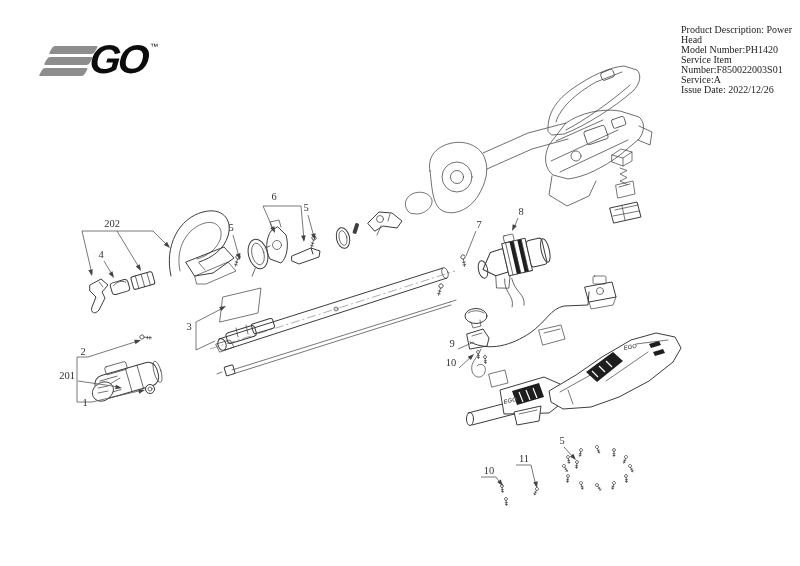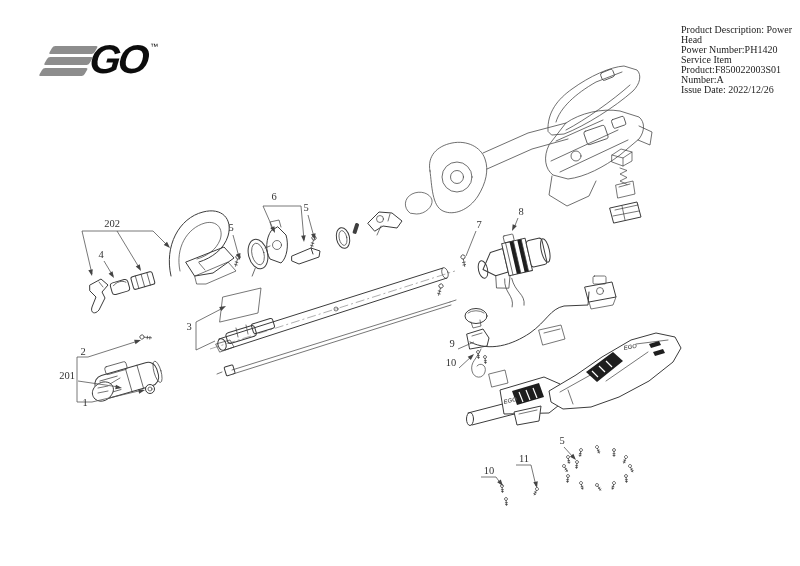--- a/index.html
+++ b/index.html
@@ -41,23 +41,23 @@
 <div class="logo">
   <div class="ebar b1"></div>
   <div class="ebar b2"></div>
   <div class="ebar b3"></div>
   <div class="go">GO</div>
   <div class="tm">™</div>
 </div>
 
 <div class="info">
   <div>Product Description: Power Head</div>
-  <div>Power Number:PH1420</div>
-  <div>Service Item Product:F850022003S01</div>
-  <div>Number:A</div>
+  <div>Model Number:PH1420</div>
+  <div>Service Item Number:F850022003S01</div>
+  <div>Service:A</div>
   <div>Issue Date: 2022/12/26</div>
 </div>
 
 <svg width="800" height="566" viewBox="0 0 800 566">
   <defs>
     <g id="scr">
       <circle cx="0" cy="0" r="2.1" fill="#fff" stroke="#3c3c3c" stroke-width="0.8"></circle>
       <path class="ln th" d="M1.4,1.4 L6.8,6.8 M2.8,4.8 l1.9,-1.9 M4.6,6.6 l1.9,-1.9"></path>
     </g>
     <g id="scrt">

